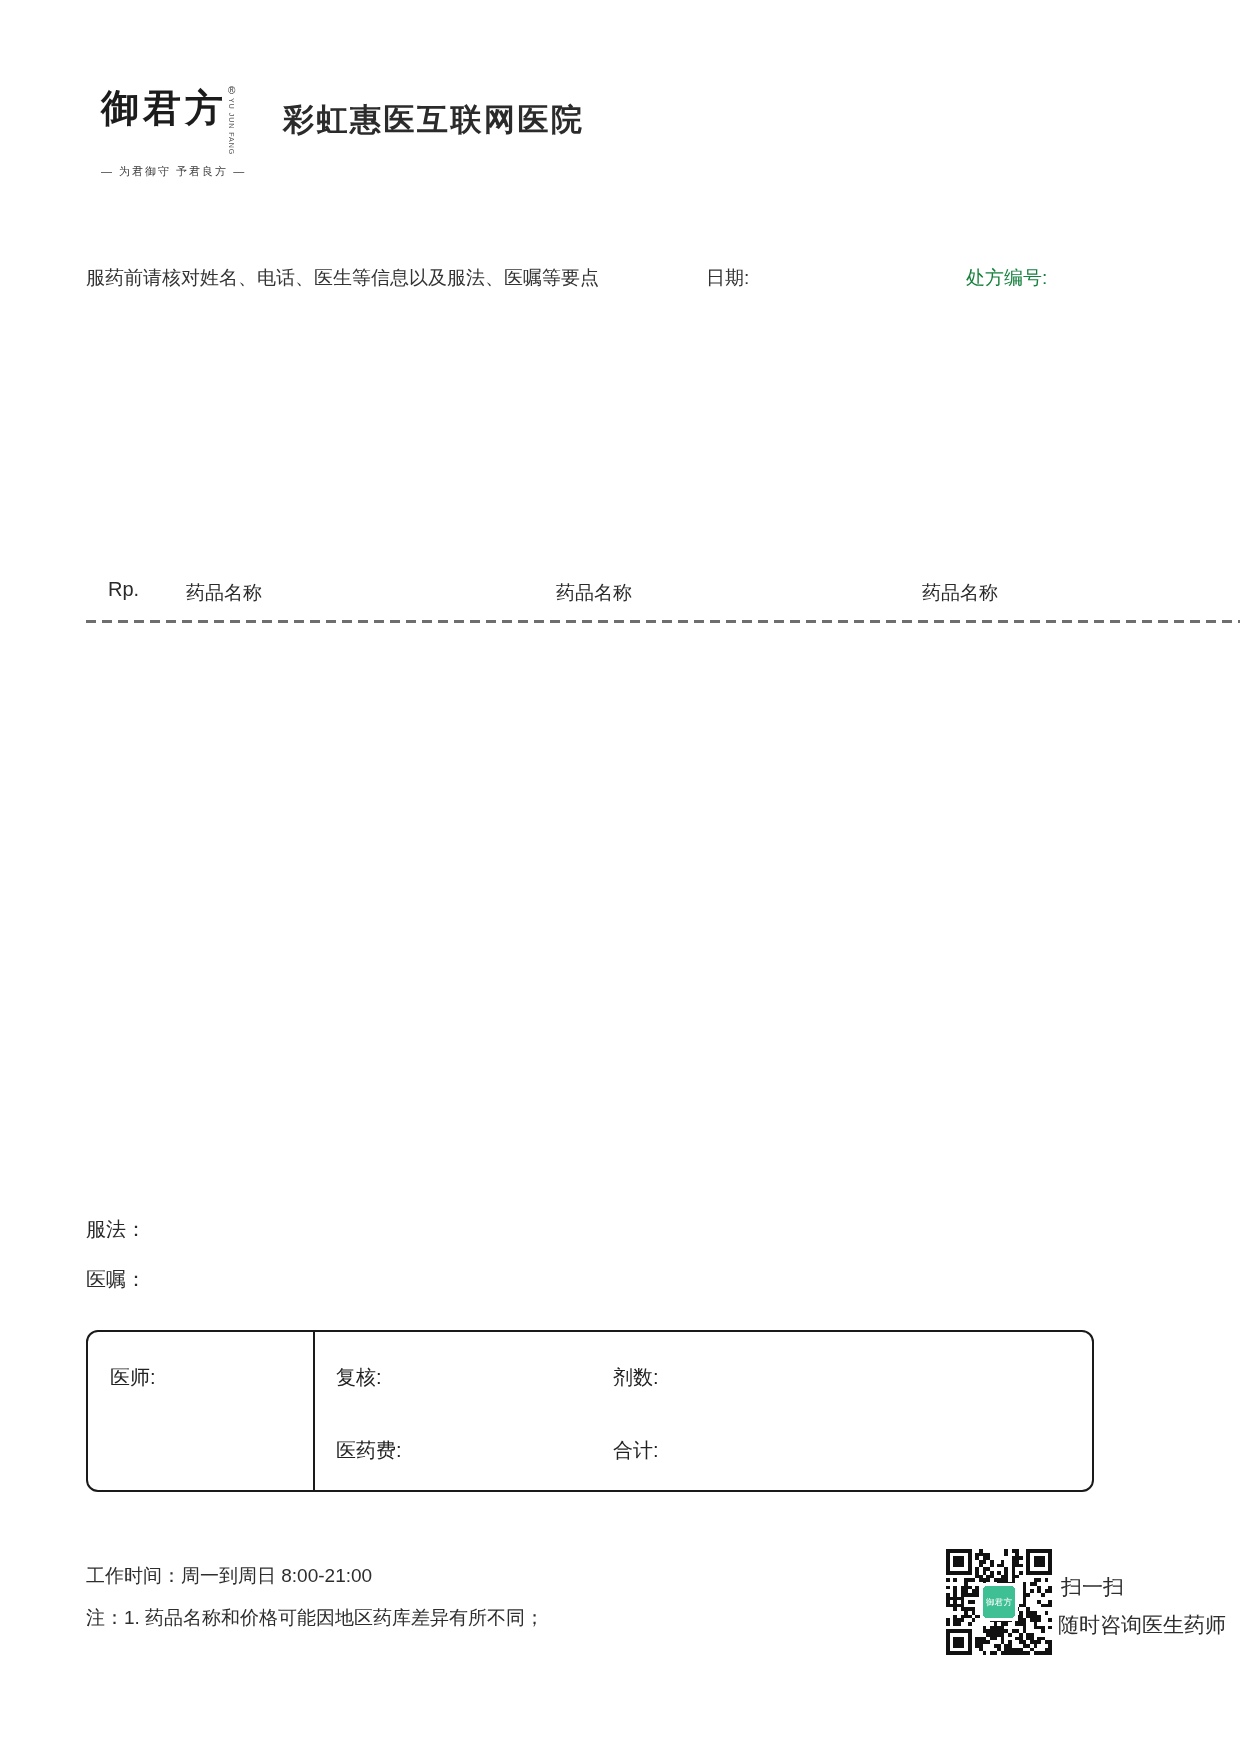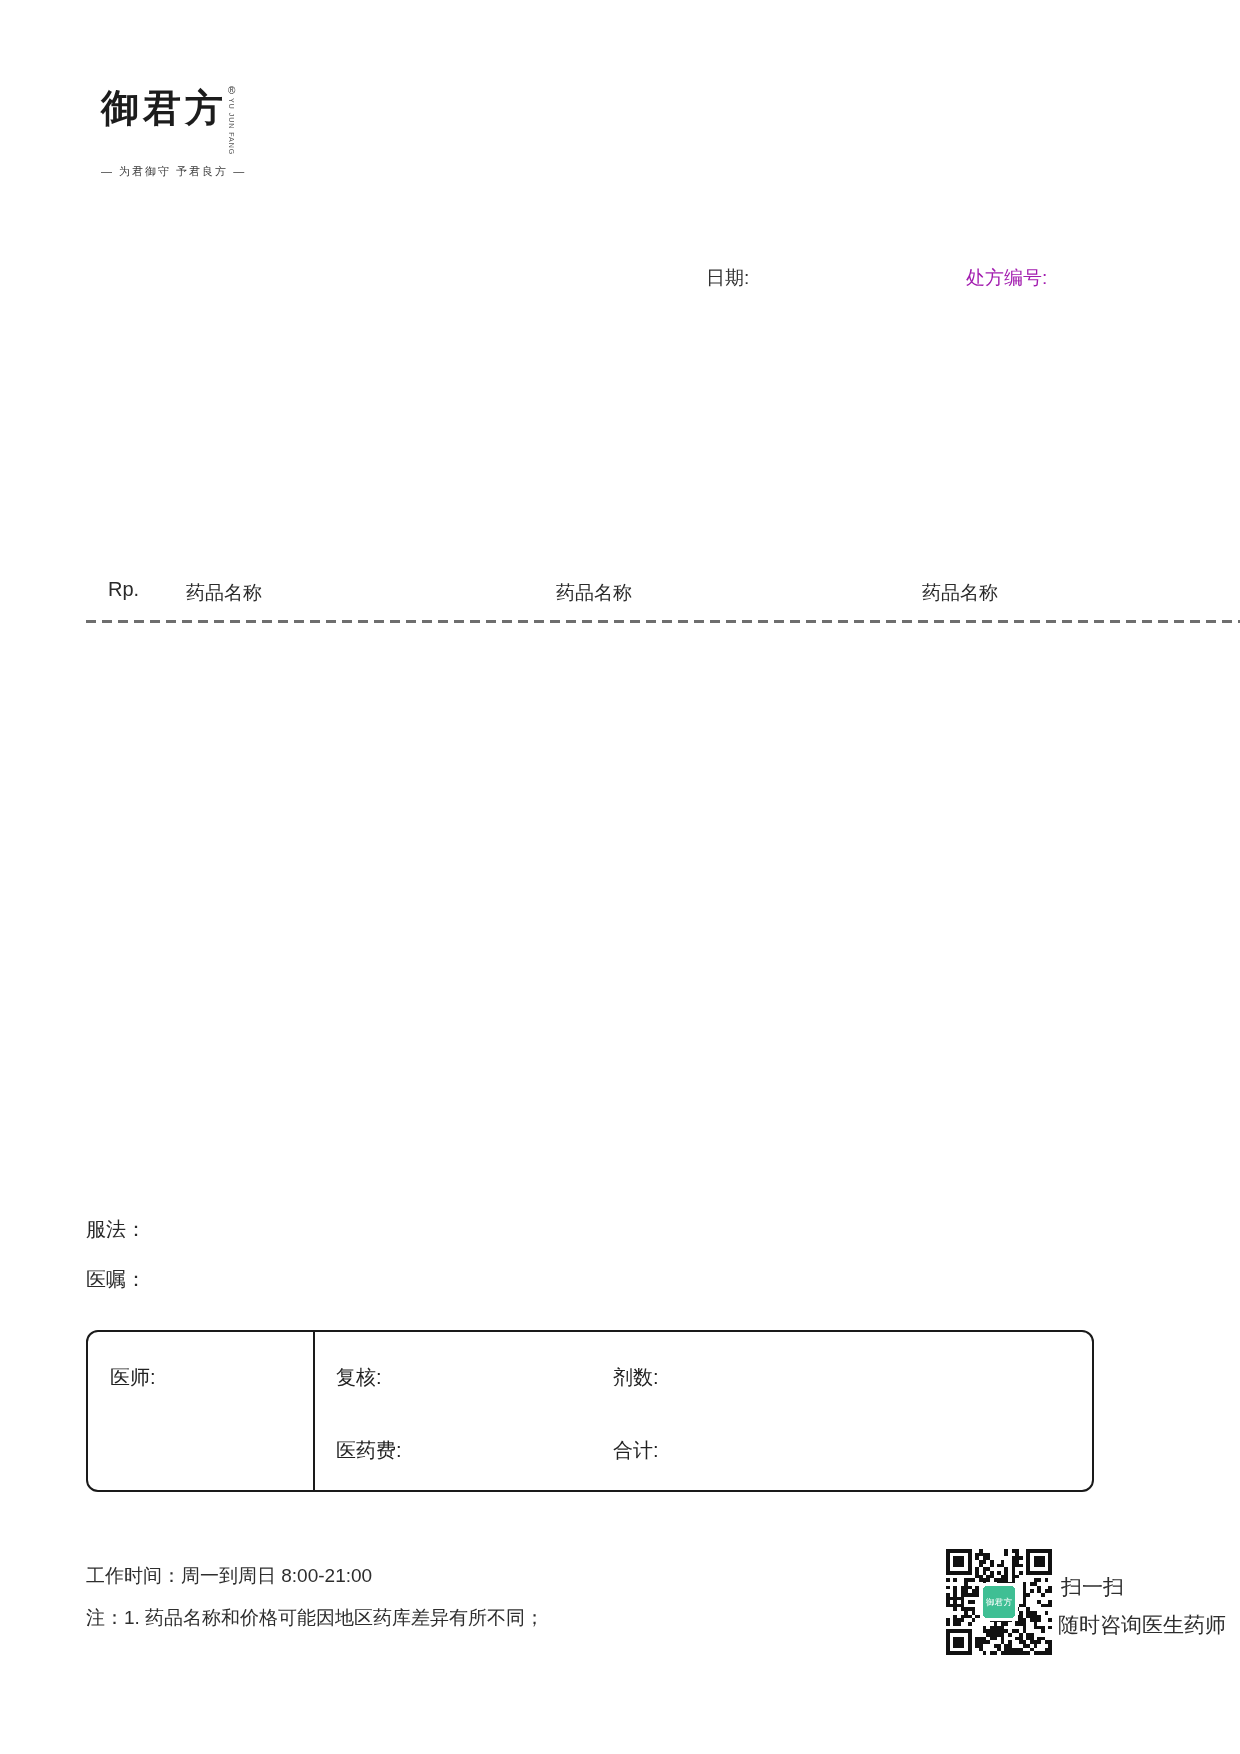--- a/index.html
+++ b/index.html
@@ -18,21 +18,21 @@
   .logo-side { display:flex; flex-direction:column; align-items:center; margin-left:1px; }
   .reg-mark { font-size:10px; color:#333; line-height:1; }
   .logo-vert { writing-mode:vertical-rl; font-size:7px; letter-spacing:1px; color:#555; margin-top:2px; }
   .logo-tagline { margin-top:9px; font-size:11px; letter-spacing:2px; color:#3a3a3a; white-space:nowrap; }
   .hospital-name { position:absolute; left:237px; top:99px; font-size:31px; font-weight:900;
                    letter-spacing:2.5px; color:#2b2b2b; white-space:nowrap; }
 
   
   .notice-text { left:40px; top:265px; font-size:19px; color:#333; }
   .date-label  { left:660px; top:265px; font-size:19px; color:#333; }
-  .rxno-label  { left:920px; top:265px; font-size:19px; color:#a21caf; }
+  .rxno-label  { left:920px; top:265px; font-size:19px; color:#15803d; }
 
   
   .patient-box { left:40px; top:322px; width:1156px; height:223px;
                  border:2.5px solid #1a1a1a; border-radius:12px; }
   .pb-line { position:absolute; left:13px; right:13px; height:2.5px; background:#1a1a1a; }
   .pb-line1 { top:72px; }
   .pb-line2 { top:145px; }
   .pb-div { position:absolute; top:13px; height:59px; width:2px; background:#1a1a1a; }
   .pb-div1 { left:292px; } .pb-div2 { left:575px; } .pb-div3 { left:862px; }
   .pb-label { position:absolute; font-size:21px; color:#222; white-space:nowrap; }
@@ -79,21 +79,23 @@
   <div class="logo-block">
     <div class="logo-row">
       <span class="logo-text">御君方</span>
       <span class="logo-side">
         <span class="reg-mark">®</span>
         <span class="logo-vert">YU JUN FANG</span>
       </span>
     </div>
     <div class="logo-tagline">— 为君御守 予君良方 —</div>
   </div>
-
+  <div class="hospital-name">彩虹惠医互联网医院</div>
+
+  <div class="abs notice-text">服药前请核对姓名、电话、医生等信息以及服法、医嘱等要点</div>
   <div class="abs date-label">日期:</div>
   <div class="abs rxno-label">处方编号:</div>
 
 
   <div class="abs rp-label">Rp.</div>
   <div class="abs drug-col drug-col1">药品名称</div>
   <div class="abs drug-col drug-col2">药品名称</div>
   <div class="abs drug-col drug-col3">药品名称</div>
   <div class="abs dash-line"></div>
 

